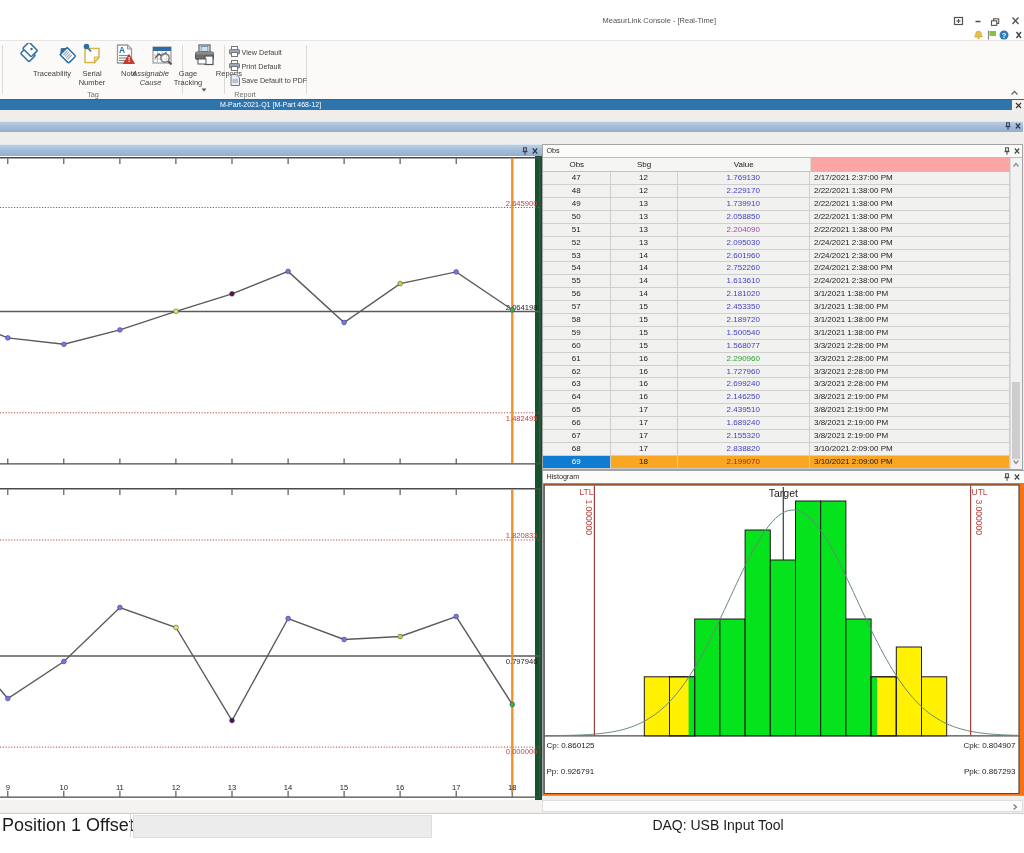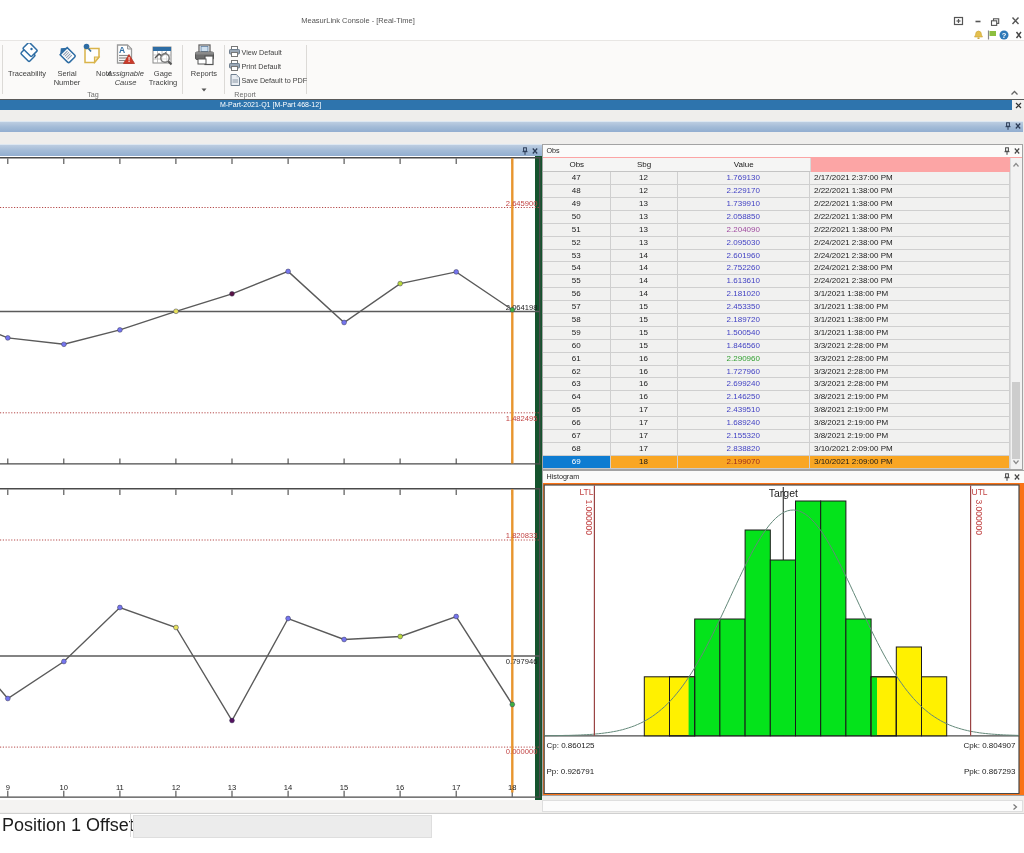--- a/index.html
+++ b/index.html
@@ -1,22 +1,22 @@
 <!DOCTYPE html>
 <html><head>
 <meta charset="utf-8">
 <style>
 html,body{margin:0;padding:0;width:1024px;height:853px;overflow:hidden;
  font-family:"Liberation Sans",sans-serif;background:#fff;position:relative;}
 .abs{position:absolute;}
 #titlebar{left:0;top:0;width:1024px;height:26px;background:#fff;}
-#titletext{left:0;top:16px;width:716px;text-align:center;font-size:7.5px;color:#555;}
+#titletext{left:0;top:16px;width:716px;text-align:right;font-size:7.5px;color:#555;}
 #ribbon{left:0;top:40px;width:1024px;height:58px;background:#fbfaf9;border-top:1px solid #e8e6e4;border-bottom:1px solid #d5d2cf;}
 .rsep{position:absolute;top:4px;width:1px;height:85%;background:#dcdad7;}
-.rbtn{position:absolute;top:27.5px;text-align:center;font-size:7.5px;color:#3f3f3f;line-height:9.4px;}
+.rbtn{position:absolute;top:27.5px;text-align:center;font-size:7.5px;color:#3f3f3f;line-height:9.4px;margin-left:25px;}
 .glabel{position:absolute;top:48.5px;font-size:7.2px;color:#6e6e6e;text-align:center;}
 .smallrow{position:absolute;font-size:7.2px;color:#3f3f3f;height:12px;line-height:10px;}
 #bluebar{left:0;top:99px;width:1012px;height:11px;background:#2e74ad;border-top:1px solid #5a5a5a;}
 #bluebar span{display:block;width:541px;text-align:center;color:#fff;font-size:7px;line-height:10.5px;}
 #bluebarx{left:1012px;top:99px;width:12px;height:11px;background:#f2f1f0;border-top:1px solid #5a5a5a;color:#222;font-size:9px;line-height:10px;text-align:center;}
 #mdi{left:0;top:110px;width:1024px;height:703px;background:#efeeec;}
 .steel{background:linear-gradient(180deg,#bccde1 0%,#a3bbd7 50%,#92aed0 100%);border-top:1px solid #dde7f1;}
 #dockbar{left:0;top:10.5px;width:1023px;height:10px;}
 #lwin{left:0;top:33.5px;width:542px;height:664.5px;background:#fff;border-right:7px solid #14532d;border-bottom:1px solid #bdbdbd;box-sizing:border-box;}
 #lwintitle{left:0;top:0;width:542px;height:11.5px;}
@@ -355,21 +355,21 @@
         </div>
       <div class="tr">
           <div class="tc c1">59</div>
           <div class="tc c2">15</div>
           <div class="tc c3 val">1.500540</div>
           <div class="tc c4">3/1/2021 1:38:00 PM</div>
         </div>
       <div class="tr">
           <div class="tc c1">60</div>
           <div class="tc c2">15</div>
-          <div class="tc c3 val">1.846560</div>
+          <div class="tc c3 val">1.568077</div>
           <div class="tc c4">3/3/2021 2:28:00 PM</div>
         </div>
       <div class="tr">
           <div class="tc c1">61</div>
           <div class="tc c2">16</div>
           <div class="tc c3 val"><span style="color:#33a033">2.290960</span></div>
           <div class="tc c4">3/3/2021 2:28:00 PM</div>
         </div>
       <div class="tr">
           <div class="tc c1">62</div>
@@ -466,20 +466,21 @@
   <div class="abs" style="left:0;top:689.5px;width:542px;height:12px;background:#f4f3f2;"></div>
     <div class="abs" id="hscroll">
       <svg class="abs" style="left:468px;top:2px;" width="8" height="8" viewBox="0 0 8 8">
         <path d="M2.5 1.5 L5.5 4 L2.5 6.5" fill="none" stroke="#777" stroke-width="1.2"></path>
       </svg>
     </div>
 </div>
 <div class="abs" id="statusbar">
   <div class="scell" style="left:2px;font-size:18px;color:#1c1c1c;">Position 1 Offset</div>
   <div class="scell" style="left:133px;width:297px;background:#ececec;border:1px solid #dedede;height:21px;top:1px;"></div>
+  <div class="scell" style="left:412px;width:612px;text-align:center;font-size:14px;color:#1c1c1c;">DAQ: USB Input Tool</div>
     <div class="scell" style="left:130px;width:1px;background:#d8d8d8;"></div>
 </div>
 
 <svg class="abs" style="left:1005.2px;top:122px;" width="6" height="8" viewBox="0 0 6 8">
   <rect x="1.6" y="0.8" width="2.8" height="3.4" fill="none" stroke="#2a3a55" stroke-width="1"></rect>
   <line x1="0.5" y1="4.7" x2="5.5" y2="4.7" stroke="#2a3a55" stroke-width="1"></line>
   <line x1="3" y1="4.7" x2="3" y2="7.8" stroke="#2a3a55" stroke-width="1"></line>
 </svg>
 <svg class="abs" style="left:1014.7px;top:122px;" width="6" height="8" viewBox="0 0 6 8">
   <path d="M0.8 1.5 L5.2 6.5 M5.2 1.5 L0.8 6.5" stroke="#2a3a55" stroke-width="1.2"></path>

